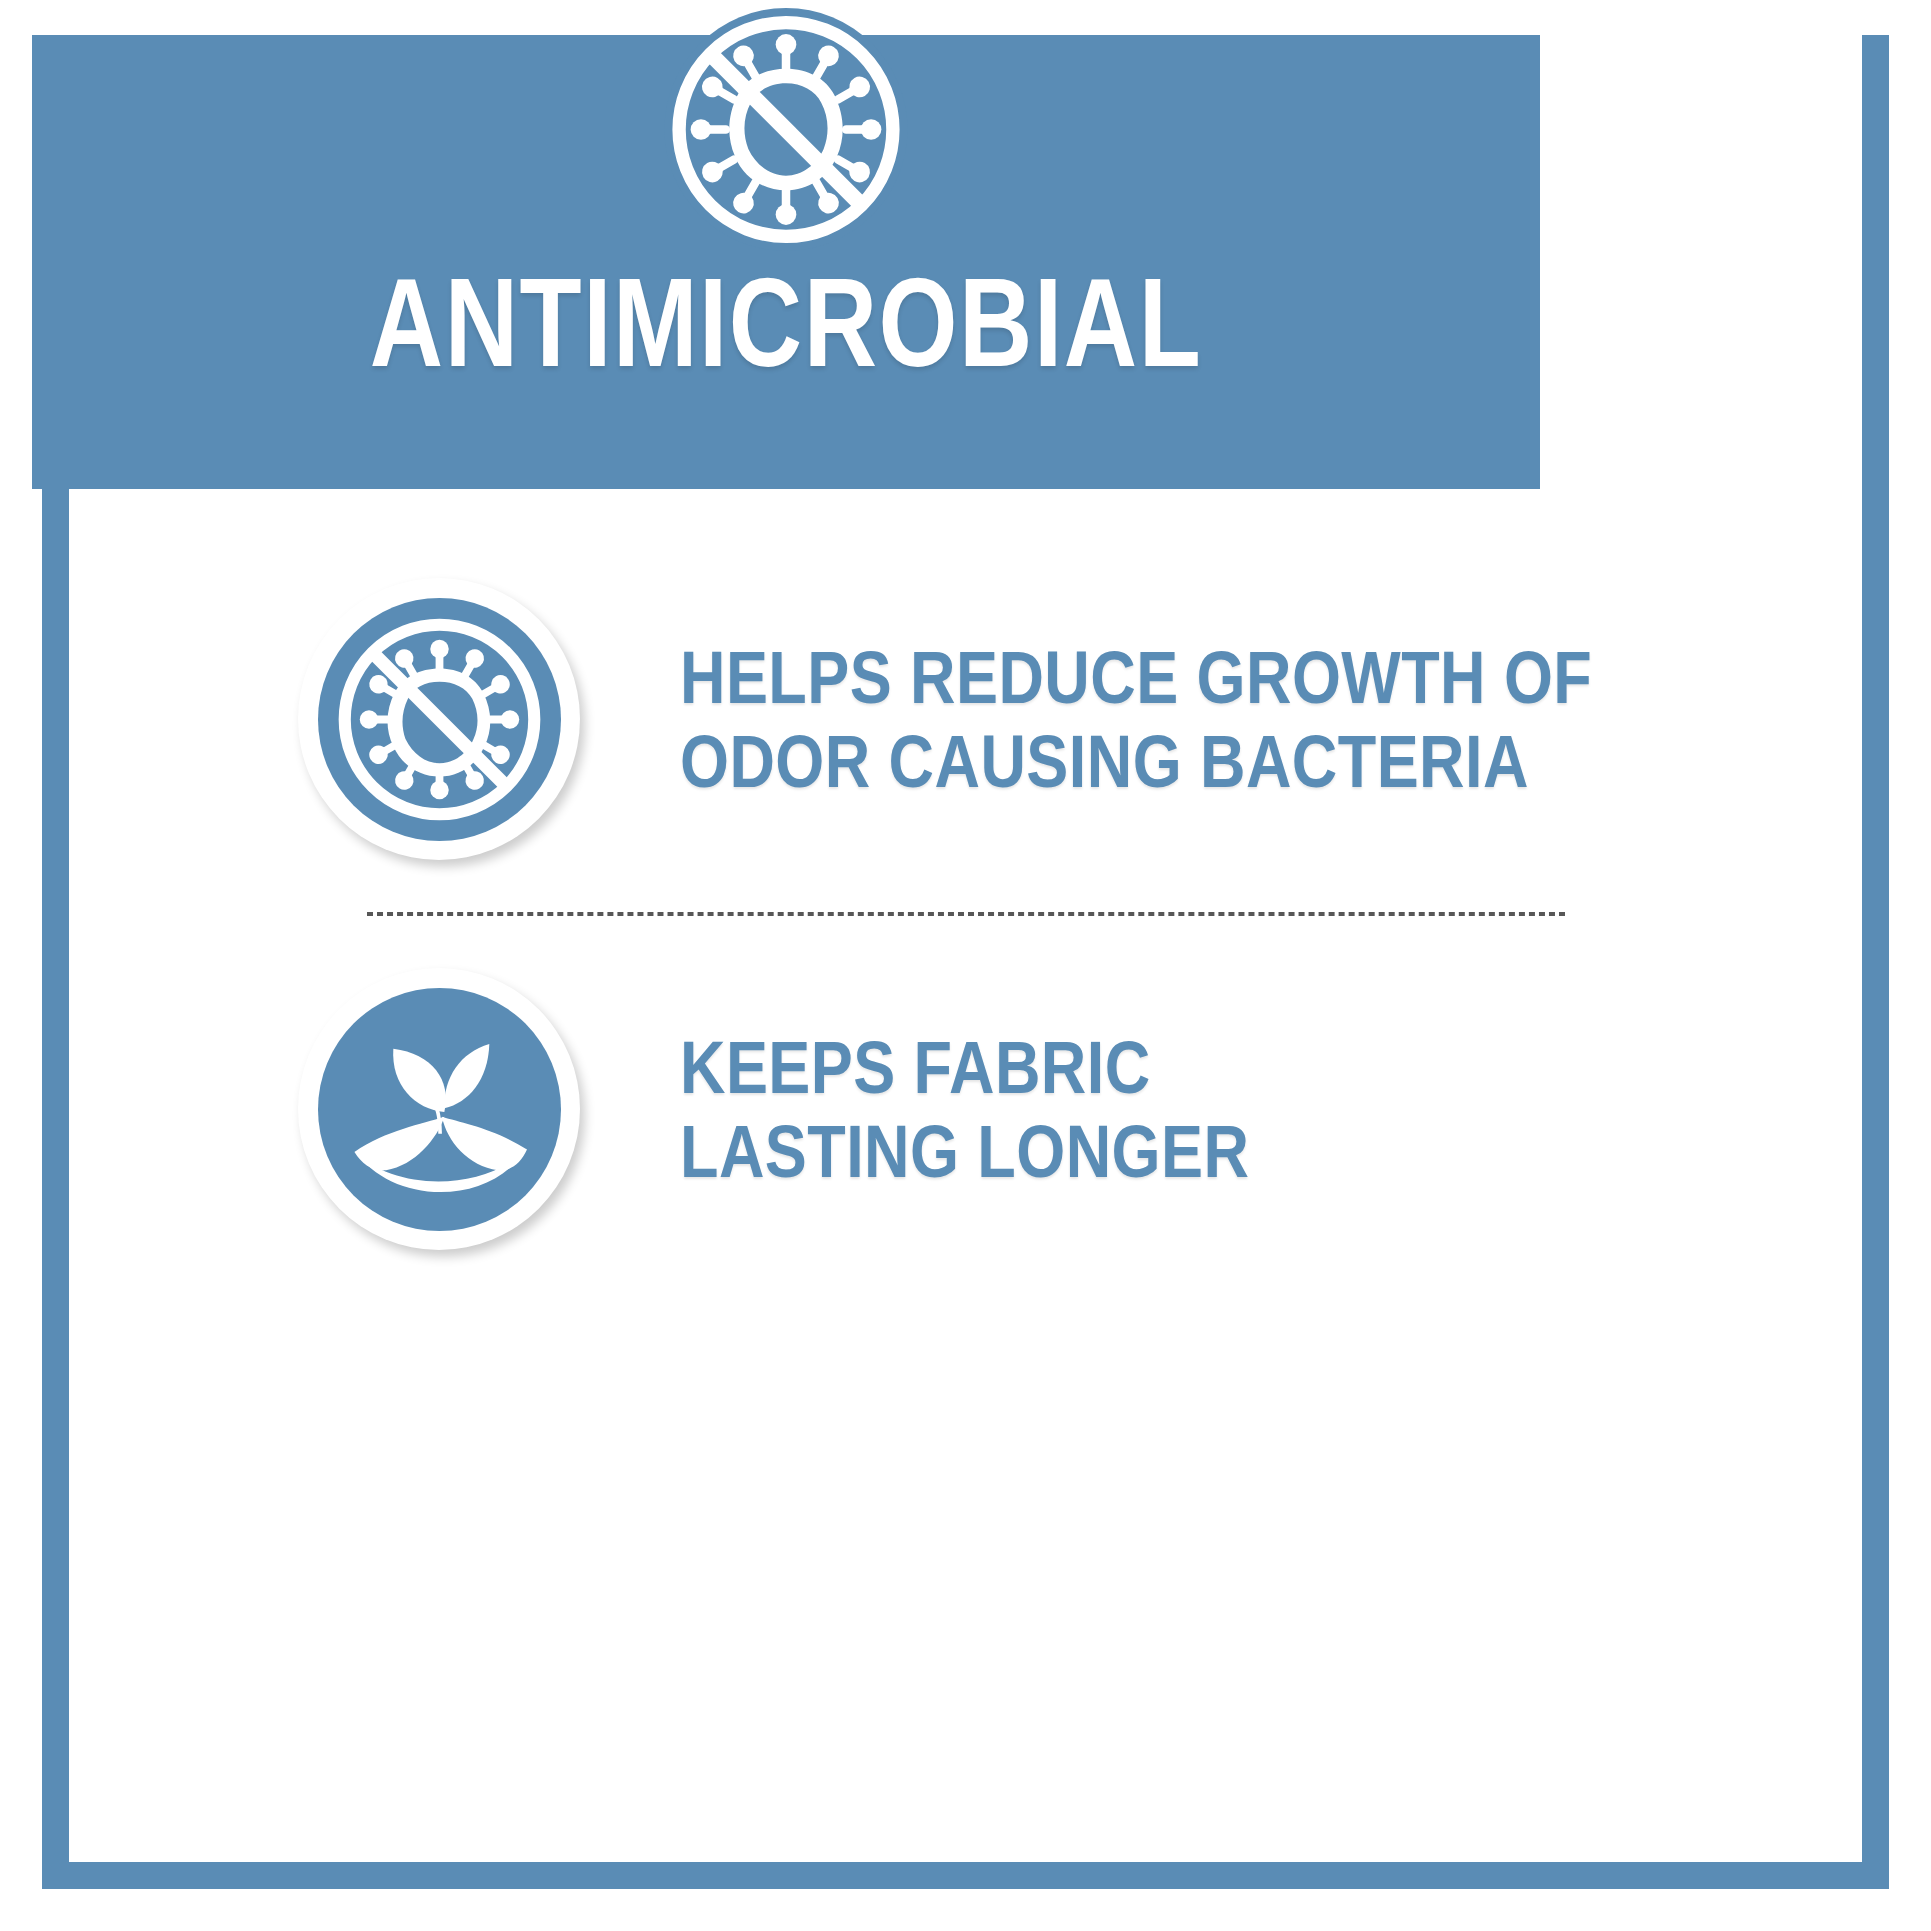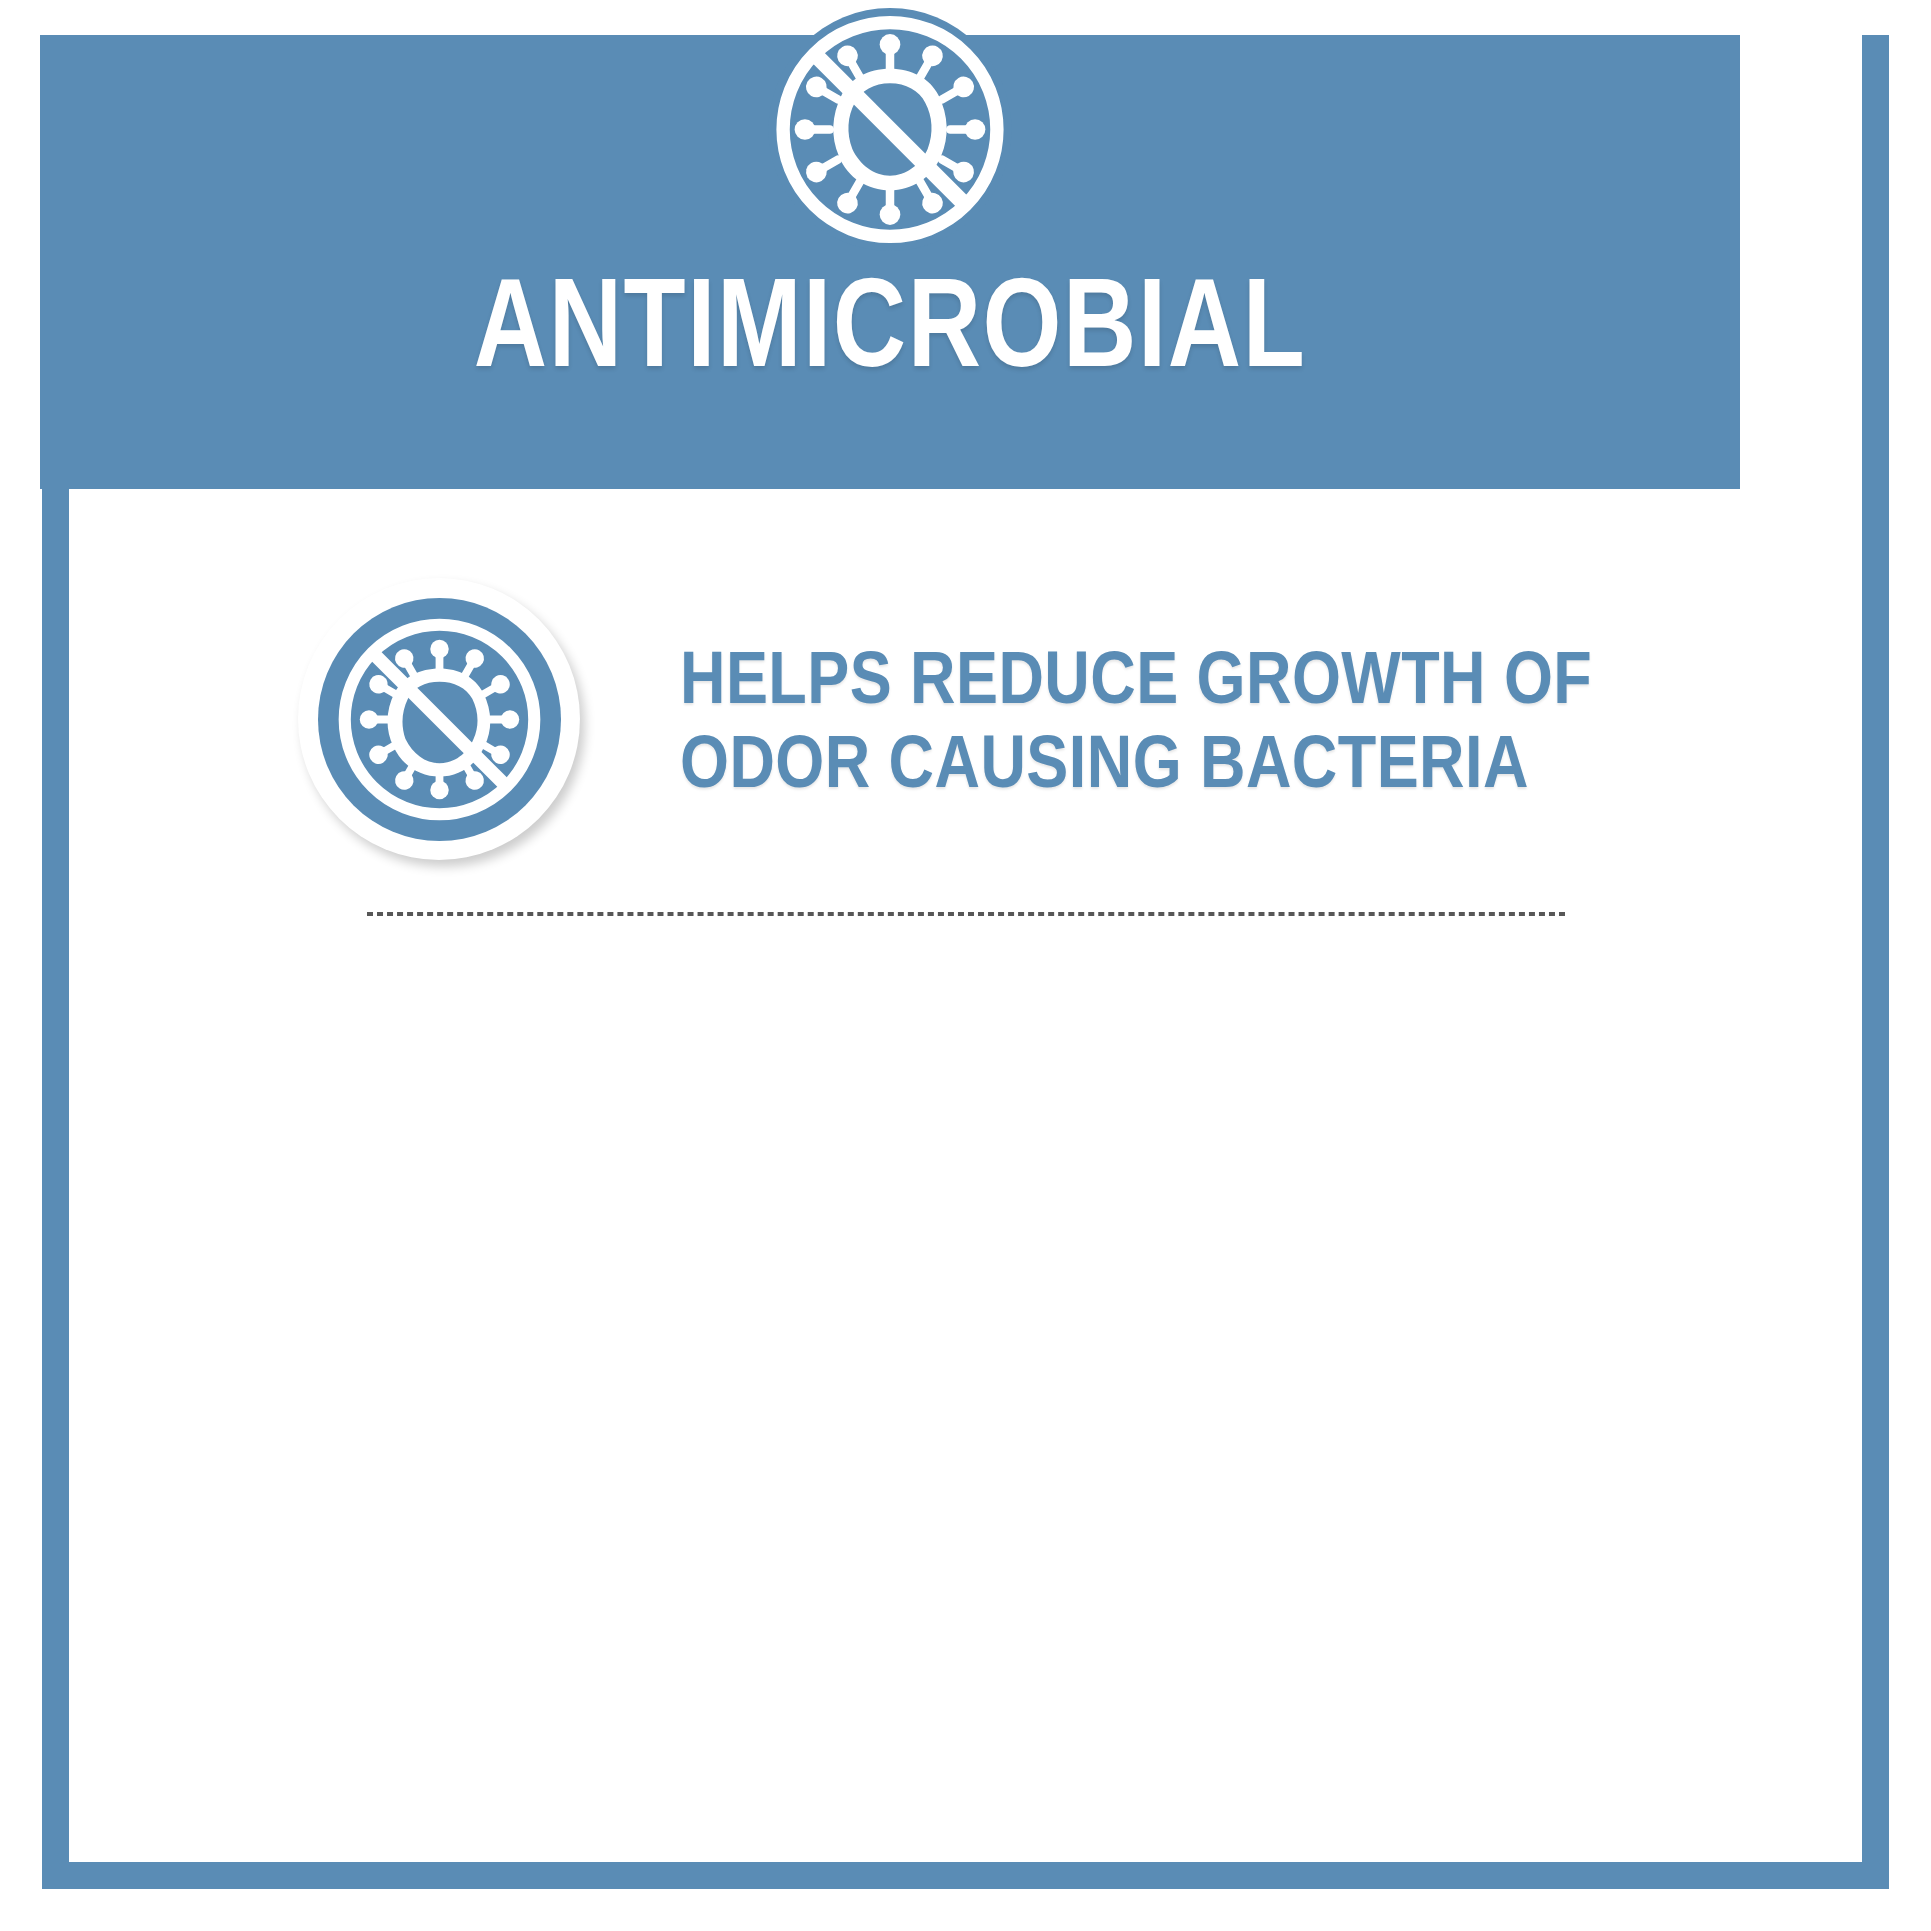--- a/index.html
+++ b/index.html
@@ -28,23 +28,23 @@
     position: absolute;
     background: var(--brand, #5a8cb5);
   }
   #frame-left   { left: 42px;  top: 35px;  width: 27px;  height: 1854px; }
   #frame-right  { left: 1862px;top: 35px;  width: 27px;  height: 1854px; }
   #frame-bottom { left: 42px;  top: 1862px;width: 1846px;height: 27px; }
 
   
   #header {
     position: absolute;
-    left: 40px;
+    left: 32px;
     top: 35px;
-    width: 1700px;
+    width: 1508px;
     height: 454px;
     background: #5a8cb5;
     box-sizing: border-box;
   }
 
   
   #header-badge {
     position: absolute;
     left: 50%;
     top: -27px;
@@ -328,17 +328,54 @@
           <span class="line">HELPS REDUCE GROWTH OF</span>
           <span class="line">ODOR CAUSING BACTERIA</span>
         </div>
       </div>
 
       <div class="divider"></div>
 
 
       <div class="divider"></div>
 
+      <div class="feature-row">
+        <div class="icon-badge">
+          <div class="disc">
+            <svg viewBox="0 0 200 200" xmlns="http://www.w3.org/2000/svg" aria-hidden="true">
+
+              <path d="M62 50
+                       C94 54 110 76 104 102
+                       C80 100 60 80 62 50 Z" fill="#ffffff"></path>
+
+              <path d="M141 46
+                       C140 76 124 94 104 99
+                       C103 74 117 53 141 46 Z" fill="#ffffff"></path>
+
+              <path d="M30 135
+                       C56 117 86 112 104 106
+                       C98 124 80 146 56 150
+                       C45 151 36 145 30 135 Z" fill="#ffffff"></path>
+
+              <path d="M172 133
+                       C146 116 118 111 102 106
+                       C106 126 124 147 148 150
+                       C159 151 167 144 172 133 Z" fill="#ffffff"></path>
+
+              <path d="M30 134
+                       C62 168 138 168 172 132
+                       C156 156 130 168 101 168
+                       C72 168 46 156 30 134 Z" fill="#ffffff"></path>
+
+              <path d="M99 98 C101 104 102 112 102 120 L99 120 C99 112 98 104 96 99 Z" fill="#ffffff"></path>
+            </svg>
+          </div>
+        </div>
+        <div class="feature-text">
+          <span class="line">KEEPS FABRIC</span>
+          <span class="line">LASTING LONGER</span>
+        </div>
+      </div>
 
     </div>
   </div>
 </div>
 
 
 </body></html>

